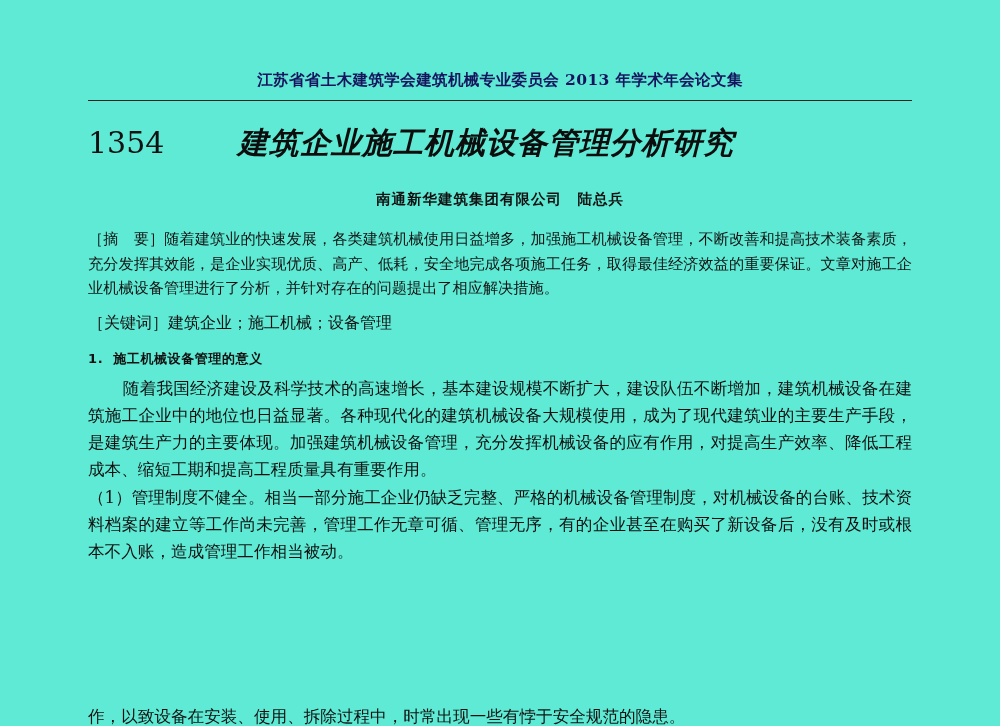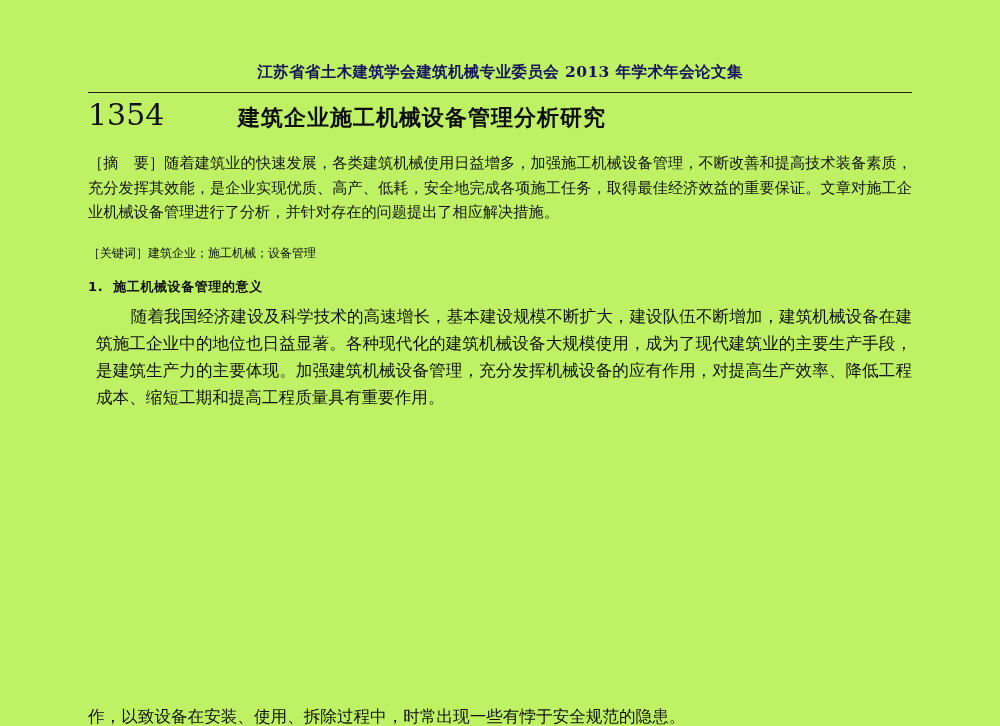--- a/index.html
+++ b/index.html
@@ -12,93 +12,94 @@
     background: #ffffff;
     font-family: "DejaVu Sans", "Liberation Sans", sans-serif;
     color: #111111;
     overflow: hidden;
   }
   .page {
     position: relative;
     width: 1000px;
     height: 726px;
     box-sizing: border-box;
-    padding: 0 88px;
-    background: #bef264;
+    padding: 8px 88px;
+    background: #5eead4;
   }
   .running-head {
     text-align: center;
     font-size: 15.5px;
     color: #16145e;
     padding-top: 62px;
     letter-spacing: 0.4px;
     font-weight: 600;
     font-family: "DejaVu Serif", "Liberation Serif", serif;
   }
   .head-rule {
     border: 0;
     border-top: 1.4px solid #222;
     margin: 9px 0 0 0;
   }
   .title-row {
     display: flex;
     align-items: baseline;
-    margin-top: 4px;
+    margin-top: 22px;
   }
   .doc-number {
     font-size: 30px;
     font-weight: 400;
     color: #111;
     width: 150px;
     font-family: "DejaVu Serif", "Liberation Serif", serif;
   }
   .doc-title {
-    font-size: 22px;
+    font-size: 30px;
     font-weight: 700;
     letter-spacing: 1px;
     color: #0d0d0d;
     font-family: "DejaVu Sans", "Liberation Sans", sans-serif;
+    font-style: italic;
   }
   .authors {
     text-align: center;
     font-size: 14.5px;
     font-weight: 700;
     margin-top: 26px;
     letter-spacing: 1px;
   }
   .abstract-block {
     margin-top: 18px;
     font-size: 15.2px;
     line-height: 1.62;
     text-align: justify;
     font-family: "DejaVu Serif", "Liberation Serif", serif;
     color: #131313;
   }
   .abstract-block p {
     margin: 0 0 2px 0;
   }
   .keywords {
-    margin-top: 20px;
-    font-size: 12px;
+    margin-top: 12px;
+    font-size: 16px;
     font-family: "DejaVu Serif", "Liberation Serif", serif;
   }
   .section-heading {
     font-size: 13px;
     font-weight: 700;
     margin: 16px 0 8px 0;
     letter-spacing: 0.6px;
   }
   .section-heading .num {
     margin-right: 10px;
   }
   .body-par {
     font-size: 16.6px;
     line-height: 1.62;
     text-align: justify;
-    margin: 0 0 2px 8px;
+    margin: 0 0 2px 0;
     font-family: "DejaVu Serif", "Liberation Serif", serif;
     color: #101010;
   }
   .indent {
     text-indent: 2.1em;
   }
   .clip {
     max-height: 104px;
     overflow: hidden;
   }
@@ -120,28 +121,30 @@
 <div class="page">
 
   <div class="running-head">江苏省省土木建筑学会建筑机械专业委员会 2013 年学术年会论文集</div>
   <hr class="head-rule">
 
   <div class="title-row">
     <div class="doc-number">1354</div>
     <div class="doc-title">建筑企业施工机械设备管理分析研究</div>
   </div>
 
+  <div class="authors">南通新华建筑集团有限公司　陆总兵</div>
 
   <div class="abstract-block">
     <p><span>［摘　要］</span><span>随着建筑业的快速发展，各类建筑机械使用日益增多，加强施工机械设备管理，不断改善和提高技术装备素质，充分发挥其效能，是企业实现优质、高产、低耗，安全地完成各项施工任务，取得最佳经济效益的重要保证。文章对施工企业机械设备管理进行了分析，并针对存在的问题提出了相应解决措施。</span></p>
   </div>
 
   <div class="keywords"><span>［关键词］</span><span>建筑企业；施工机械；设备管理</span></div>
 
   <div class="section-heading"><span class="num">1.</span><span>施工机械设备管理的意义</span></div>
   <p class="body-par indent">随着我国经济建设及科学技术的高速增长，基本建设规模不断扩大，建设队伍不断增加，建筑机械设备在建筑施工企业中的地位也日益显著。各种现代化的建筑机械设备大规模使用，成为了现代建筑业的主要生产手段，是建筑生产力的主要体现。加强建筑机械设备管理，充分发挥机械设备的应有作用，对提高生产效率、降低工程成本、缩短工期和提高工程质量具有重要作用。</p>
 
+  <p class="body-par">（1）管理制度不健全。相当一部分施工企业仍缺乏完整、严格的机械设备管理制度，对机械设备的台账、技术资料档案的建立等工作尚未完善，管理工作无章可循、管理无序，有的企业甚至在购买了新设备后，没有及时或根本不入账，造成管理工作相当被动。</p>
 
   <div class="tail-clip">
     <p class="body-par">作，以致设备在安装、使用、拆除过程中，时常出现一些有悖于安全规范的隐患。</p>
   </div>
 
 </div>
 
 </body></html>

